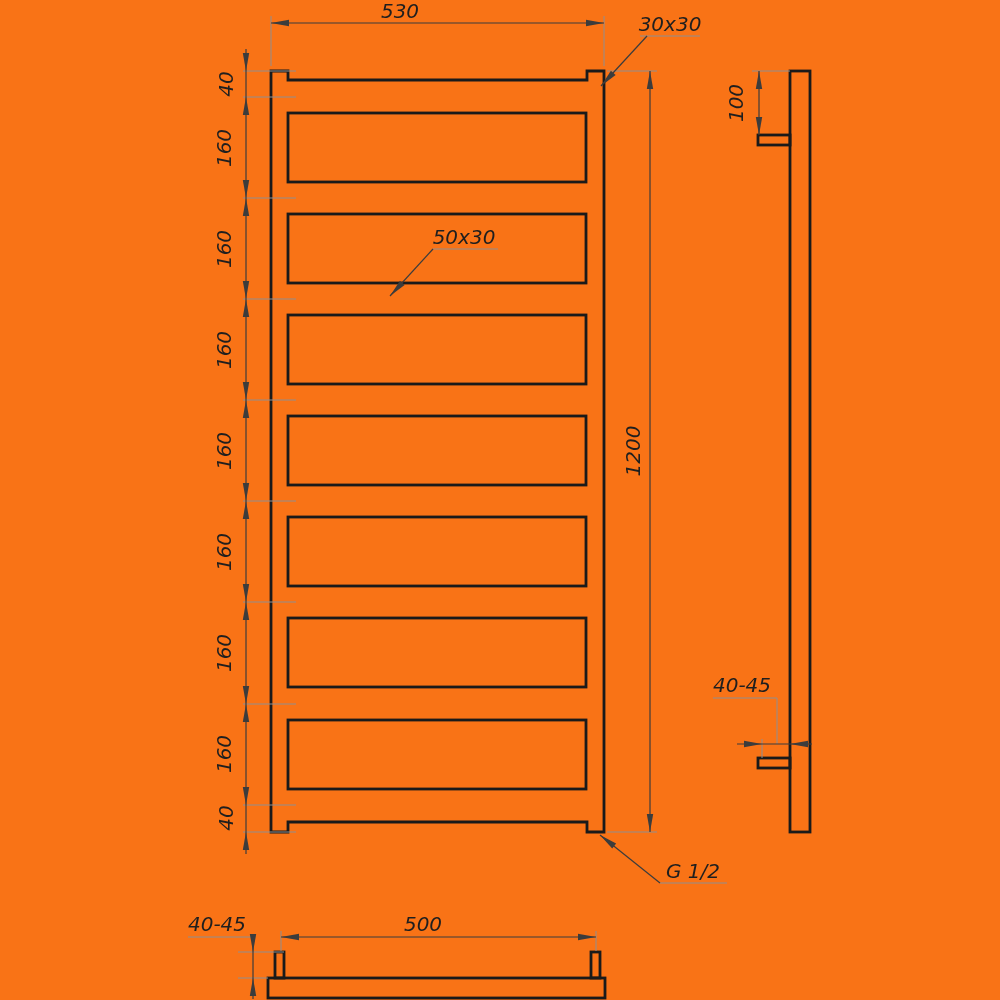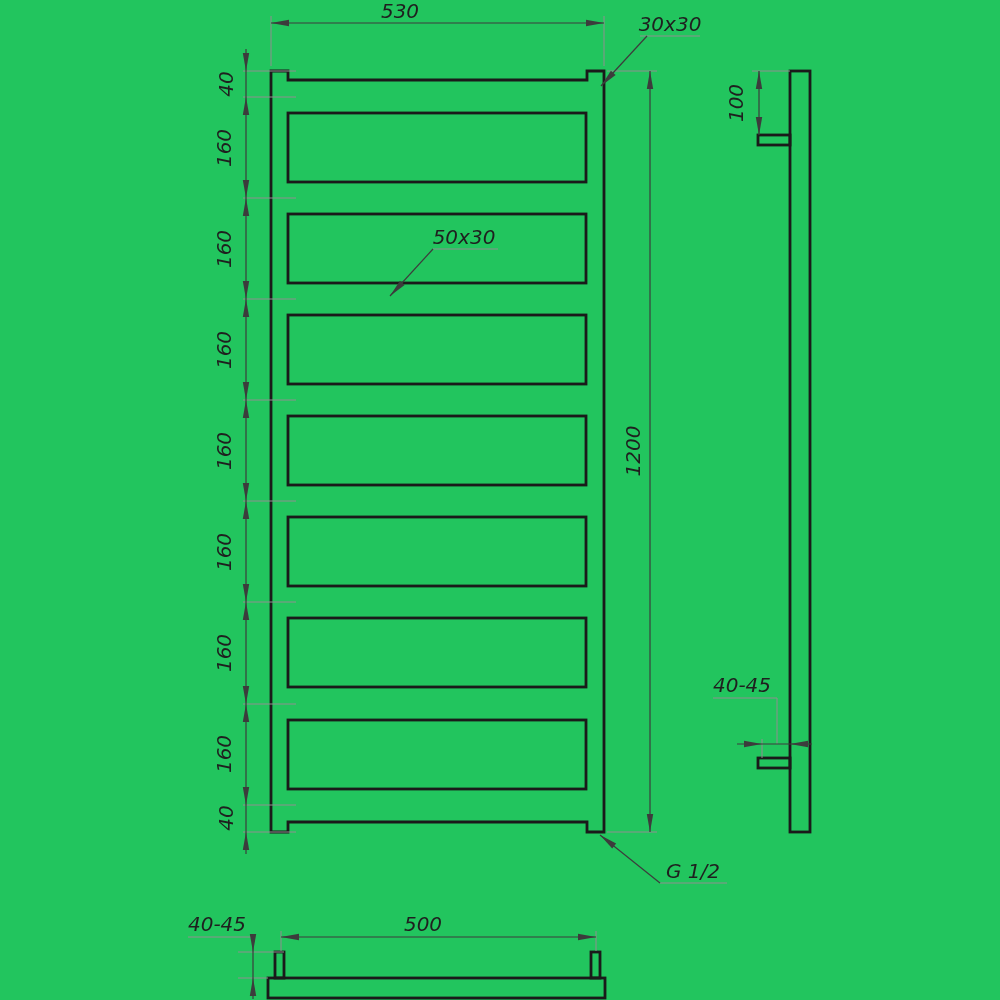--- a/index.html
+++ b/index.html
@@ -1,16 +1,16 @@
 <!DOCTYPE html>
 <html><head>
 <meta charset="utf-8">
 <style>
   html,body{margin:0;padding:0;background:#ffffff;}
-  .canvas{position:relative;width:1000px;height:1000px;background:#22c55e;overflow:hidden;}
+  .canvas{position:relative;width:1000px;height:1000px;background:#f97316;overflow:hidden;}
   svg{display:block;}
   text{font-family:"DejaVu Sans",sans-serif;font-style:italic;}
   .t-h{font-size:20px;}
   .t-v{font-size:20px;}
 </style>
 </head>
 <body>
 
 <div class="canvas">
 <svg width="1000" height="1000" viewBox="0 0 1000 1000">

